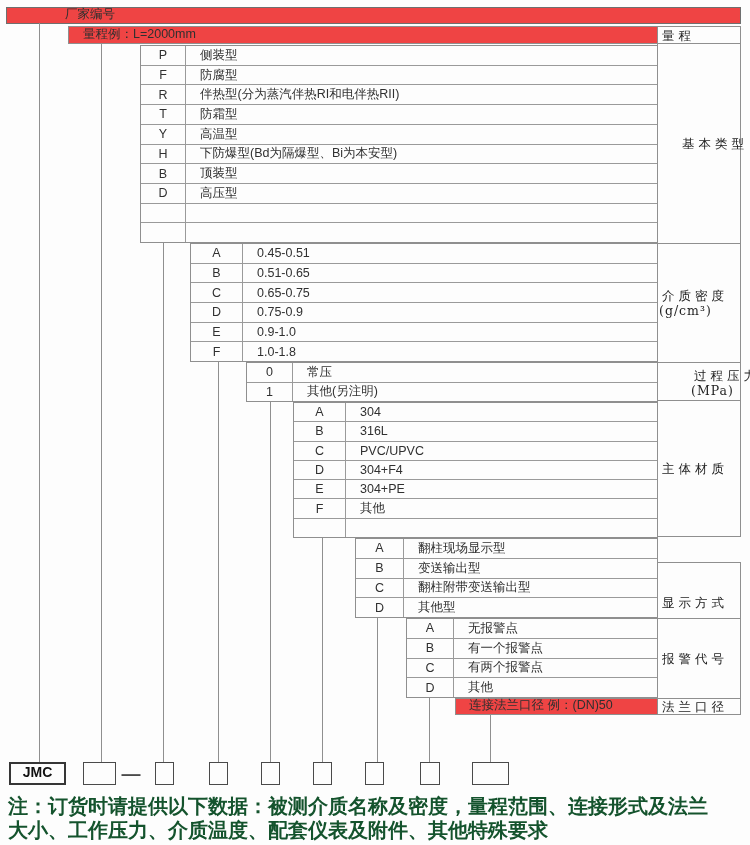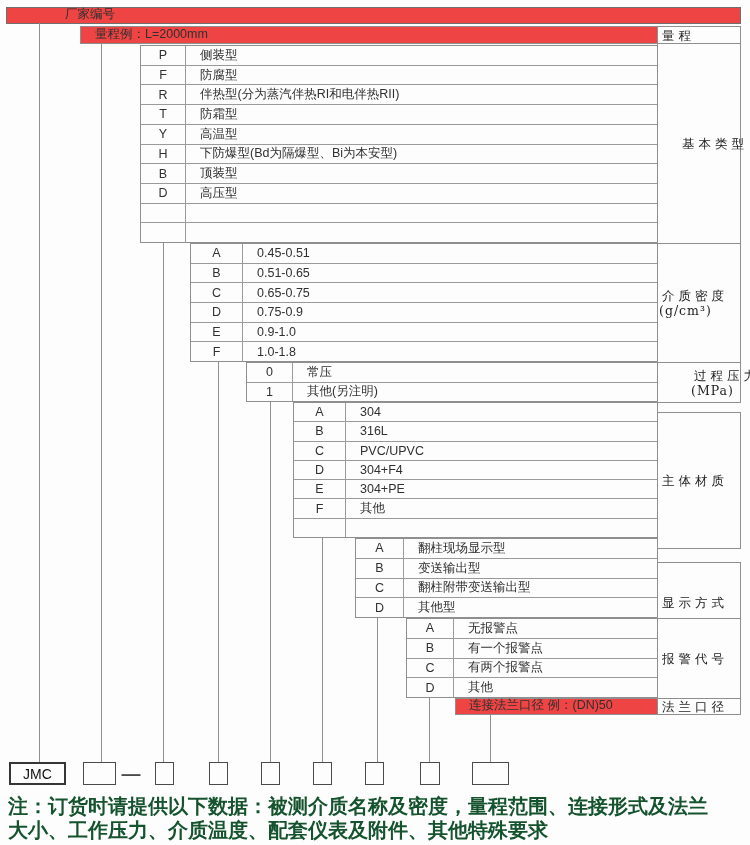--- a/index.html
+++ b/index.html
@@ -21,38 +21,38 @@
   .lbl{position:absolute;left:657px;width:84px;border:1px solid #8f8f8f;box-sizing:border-box;
        background:#fdfdfd;display:flex;flex-direction:column;align-items:flex-start;justify-content:center;
        font-family:"DejaVu Serif",serif;font-size:12.5px;color:#1d1d1d;line-height:15px;}
   .lbl .cjk{letter-spacing:4px;padding-left:4px;white-space:nowrap;}
   .lbl .unit{letter-spacing:1px;padding-left:1px;white-space:nowrap;}
   
   .vline{position:absolute;width:1px;background:#8f8f8f;}
   
   .mbox{position:absolute;top:762px;height:23px;border:1.5px solid #4a4a4a;box-sizing:border-box;
         background:#fdfdfd;}
-  .jmc{display:flex;align-items:center;justify-content:center;border:2px solid #363636;
-       font-weight:normal;font-size:14px;color:#111;}
+  .jmc{display:flex;justify-content:center;border:2px solid #363636;
+       font-weight:bold;font-size:14px;color:#111;}
   .sep{position:absolute;top:762px;height:23px;display:flex;align-items:center;justify-content:center;
        font-weight:bold;color:#4a4a4a;font-size:19px;}
   
   .note{position:absolute;left:8px;top:794px;width:714px;font-weight:700;font-size:20px;
         line-height:24px;letter-spacing:0;}
 </style>
 </head>
 <body>
 
 <div class="canvas">
 
   <div class="topbox" style="left:6px;top:7px;width:735px;height:17px;">
     <span style="padding-left:58px;">厂家编号</span>
   </div>
 
-  <div class="topbox" style="left:80px;top:26px;width:590px;height:18px;border-color:#8f8f8f;">
+  <div class="topbox" style="left:68px;top:26px;width:590px;height:18px;border-color:#8f8f8f;">
     <span style="padding-left:14px;">量程例：L=2000mm</span>
   </div>
 
   <div class="sec" style="left:140px;top:45px;width:518px;height:198px;--cw:45px;">
       <div class="row">
         <div class="code">P</div>
         <div class="desc">侧装型</div>
       </div>
       <div class="row">
         <div class="code">F</div>
@@ -205,21 +205,21 @@
     <span class="cjk">基本类型</span>
   </div>
   <div class="lbl" style="top:243px;height:120px;">
     <span class="cjk">介质密度</span>
     <span class="unit">(g/cm³)</span>
   </div>
   <div class="lbl" style="top:362px;height:41px;padding-left:32px;">
     <span class="cjk">过程压力</span>
     <span class="unit">(MPa)</span>
   </div>
-  <div class="lbl" style="top:412px;height:137px;">
+  <div class="lbl" style="top:400px;height:137px;">
     <span class="cjk">主体材质</span>
   </div>
   <div class="lbl" style="top:562px;height:81px;">
     <span class="cjk">显示方式</span>
   </div>
   <div class="lbl" style="top:618px;height:81px;">
     <span class="cjk">报警代号</span>
   </div>
   <div class="lbl" style="top:698px;height:17px;">
     <span class="cjk">法兰口径</span>

